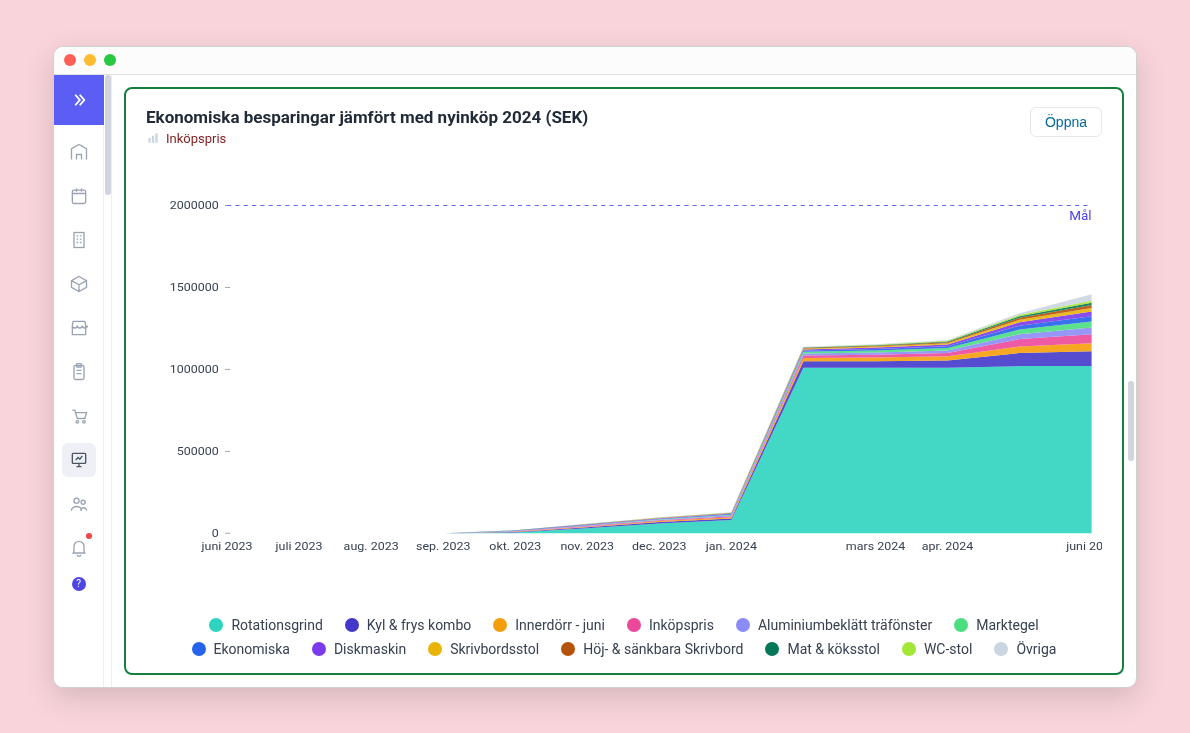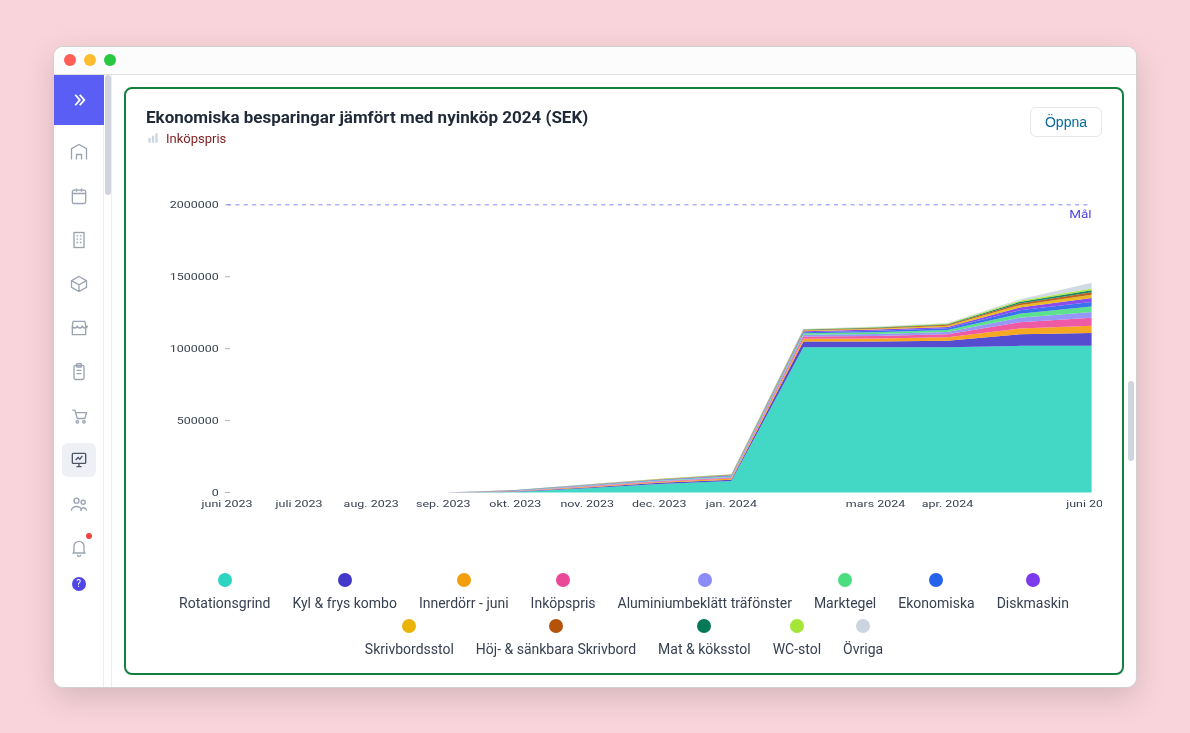--- a/index.html
+++ b/index.html
@@ -80,21 +80,21 @@
   .card-sub { font-size: 13px; color: #7f1d1d; margin-top: 4px; display:flex; align-items:center; gap:6px; }
   .open-btn {
     border: 1px solid #e5e7eb; background:#fff; border-radius:6px;
     padding: 6px 14px; font-size:14px; color:#0369a1; cursor:pointer;
   }
   .chart-area { flex:1; position:relative; margin-top:6px; min-height:0; }
   svg.chart { width: 100%; height: 100%; }
   .goal-line { stroke:#6366f1; stroke-width:1.2; stroke-dasharray:4 4; }
   .goal-label { fill:#4f46e5; font-size:13px; }
   .legend { display:flex; flex-wrap:wrap; justify-content:center; gap: 8px 22px; padding: 8px 30px 6px; }
-  .legend-item { display:flex; align-items:center; gap:8px; font-size:14px; color:#374151;flex-direction:column; }
+  .legend-item { display:flex; align-items:center; gap:8px; font-size:14px; color:#374151; }
   .swatch { width:14px; height:14px; border-radius:50%; }
   .right-scroll { position:absolute; right:2px; top:50%; width:6px; height:80px; background:#d0d4dc; border-radius:3px; }
 </style>
 </head>
 <body>
 
 <div class="window">
   <div class="titlebar">
     <div class="traffic">
       <div class="dot red"></div>

